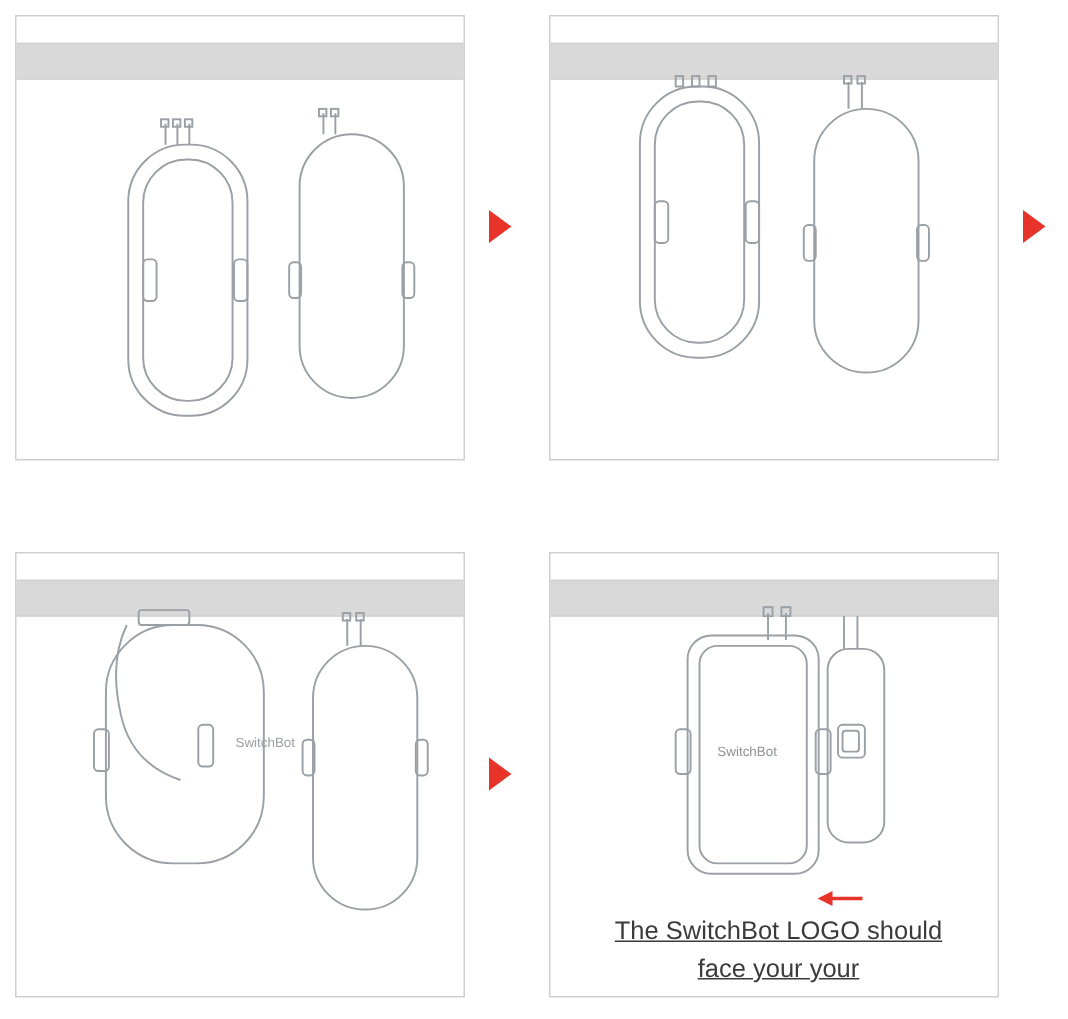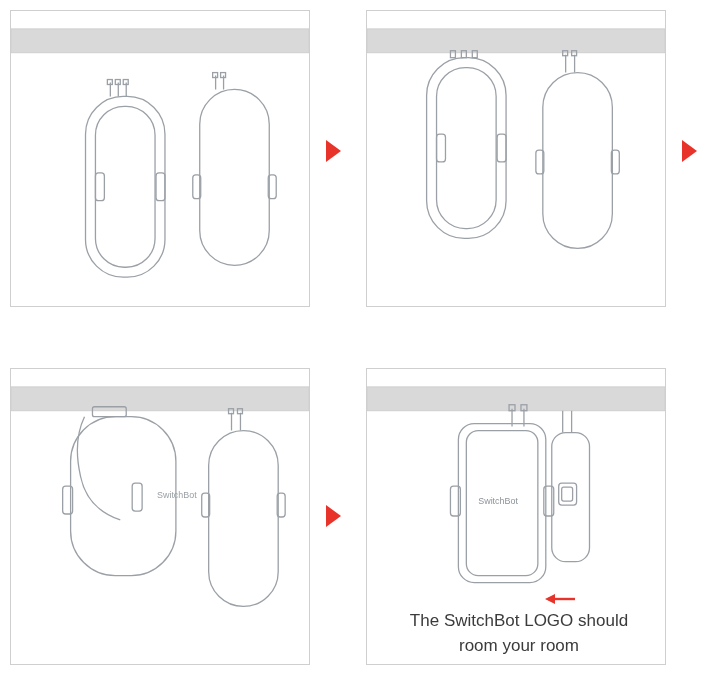--- a/index.html
+++ b/index.html
@@ -40,20 +40,21 @@
   }
   .caption {
     position: absolute;
     left: 374px;
     top: 608px;
     width: 290px;
     text-align: center;
     font-size: 17px;
     line-height: 25px;
     color: #3b3b3b;
+    text-decoration: underline;
   }
   .caption-arrow {
     position: absolute;
     left: 543px;
     top: 590px;
     width: 34px;
     height: 18px;
   }
 </style>
 </head>
@@ -163,16 +164,16 @@
     </svg>
   </div>
 
   <svg class="caption-arrow" viewBox="0 0 34 18">
     <path d="M32 9 H5" stroke="#e8332a" stroke-width="2.4" fill="none"></path>
     <path d="M2 9 L12 4 L12 14 Z" fill="#e8332a"></path>
   </svg>
 
   <div class="caption">
     <div>The SwitchBot LOGO should</div>
-    <div>room your room</div>
+    <div>face your your</div>
   </div>
 
 </div>
 
 </body></html>

